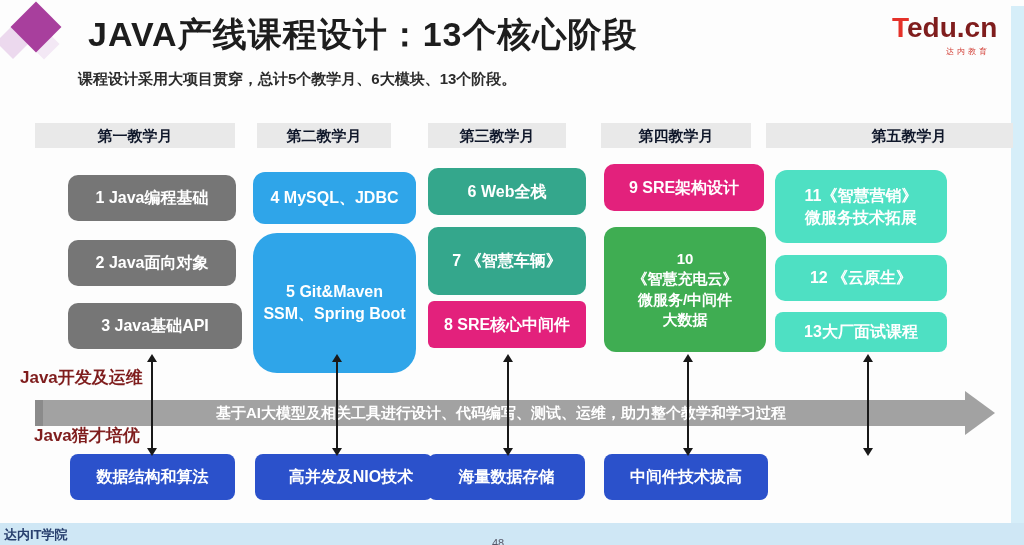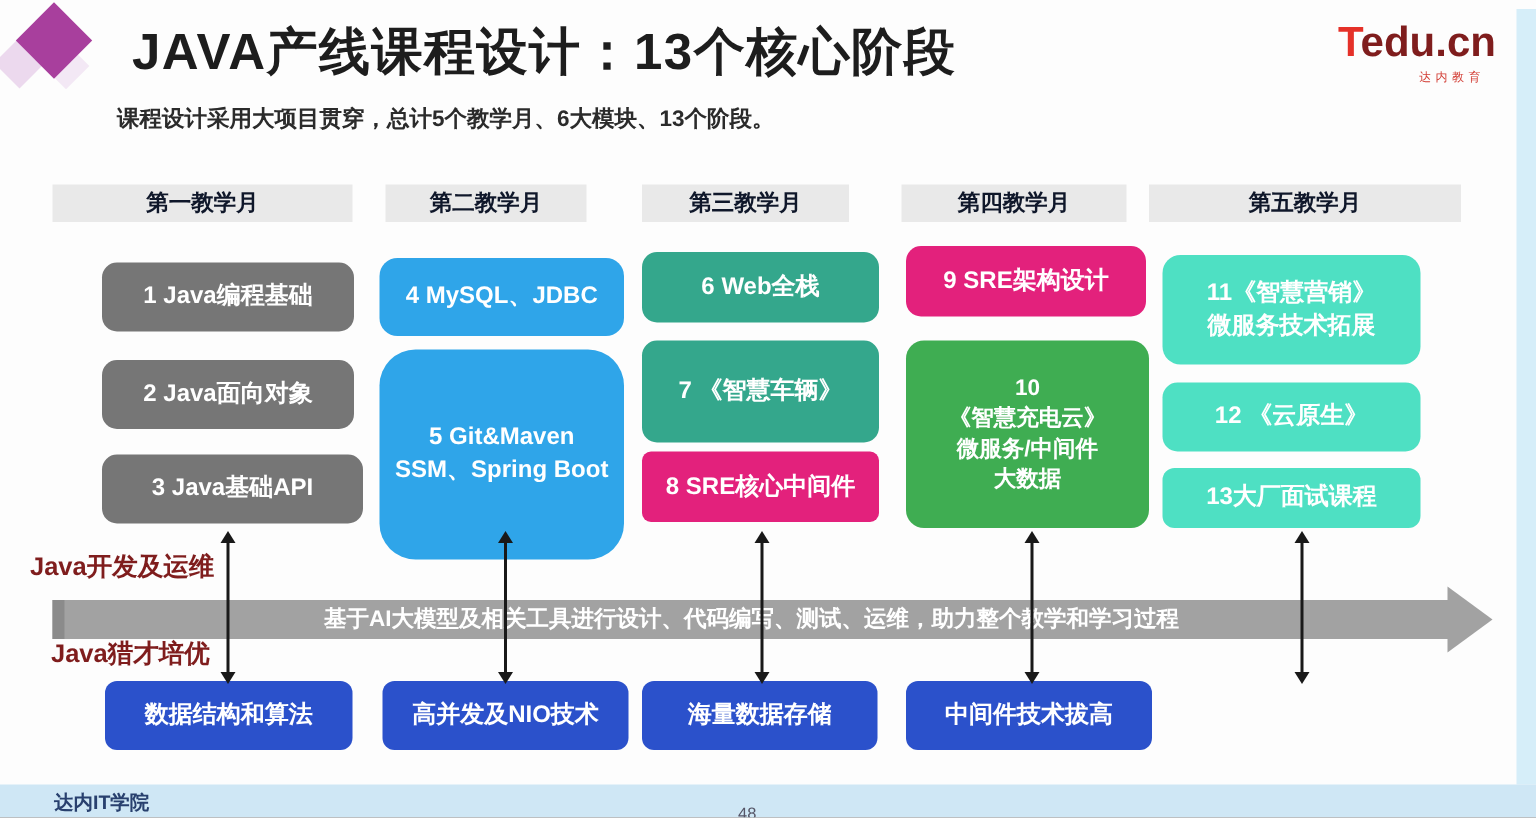--- a/index.html
+++ b/index.html
@@ -22,21 +22,21 @@
   .tedu .t{color:#e53129;}
   .tedu .rest{color:#7f1d1d;}
   .tedu-tagline{position:absolute;left:946px;top:46px;font-size:8px;color:#d23c33;letter-spacing:3px;}
 
   .month{position:absolute;top:123px;height:25px;line-height:25px;background:#e9e9e9;
          text-align:center;font-size:15px;font-weight:bold;color:#0f172a;}
   .m1{left:35px;width:200px;}
   .m2{left:257px;width:134px;}
   .m3{left:428px;width:138px;}
   .m4{left:601px;width:150px;}
-  .m5{left:766px;width:208px;}
+  .m5{left:766px;width:208px;padding-left:39px;}
 
   .box{position:absolute;display:flex;align-items:center;justify-content:center;text-align:center;
        color:#fff;font-weight:bold;font-size:16px;line-height:1.35;white-space:pre-line;z-index:2;}
   .c-gray{background:#767676;}
   .c-blue{background:#2fa5e9;}
   .c-teal{background:#34a78c;}
   .c-pink{background:#e3217c;}
   .c-green{background:#3fad52;}
   .c-aqua{background:#4ee0c3;}
   .c-deepblue{background:#2b51cb;}
@@ -72,27 +72,27 @@
   .ai-arrow{position:absolute;left:35px;top:391px;width:960px;height:44px;z-index:2;}
   .ai-arrow .body{position:absolute;left:0;top:9px;right:28px;height:26px;background:#a2a2a2;}
   .ai-arrow .cap{position:absolute;left:0;top:9px;width:8px;height:26px;background:#8b8b8b;}
   .ai-arrow .head{position:absolute;right:0;top:0;width:0;height:0;
         border-top:22px solid transparent;border-bottom:22px solid transparent;border-left:30px solid #a2a2a2;}
   .ai-arrow .label{position:absolute;left:0;right:28px;top:9px;height:26px;line-height:26px;text-align:center;
         color:#fff;font-weight:bold;font-size:15px;white-space:nowrap;z-index:5;}
 
   .bbox{position:absolute;top:454px;height:46px;border-radius:8px;z-index:2;}
   #bb1{left:70px;width:165px;}
-  #bb2{left:255px;width:164px;}
+  #bb2{left:255px;width:164px;padding-left:14px;}
   #bb3{left:428px;width:157px;}
   #bb4{left:604px;width:164px;}
   #bb5{left:787px;width:161px;}
 
   .footer{position:absolute;left:0;top:523px;width:1024px;height:22px;background:#cfe7f5;}
-  .footer-school{position:absolute;left:4px;top:526px;font-size:13px;font-weight:bold;color:#28406e;margin-left:32px;}
+  .footer-school{position:absolute;left:4px;top:526px;font-size:13px;font-weight:bold;color:#28406e;}
   .footer-page{position:absolute;left:492px;top:537px;font-size:11px;color:#556;}
 </style>
 </head>
 <body>
 
 <div class="stage">
 
   <div class="right-strip"></div>
 
   <div class="diamond d-pale1"></div>

